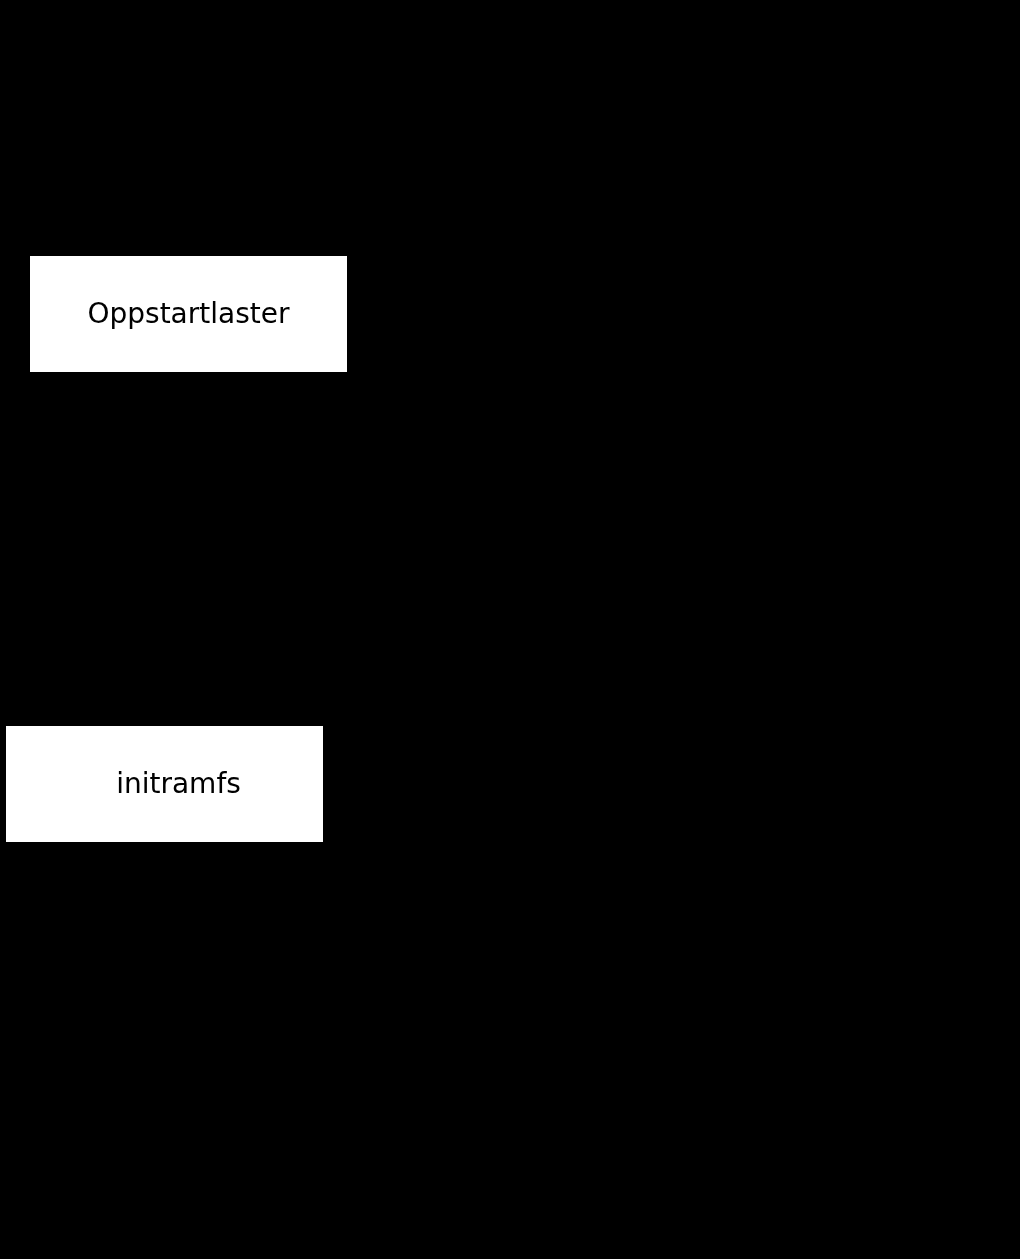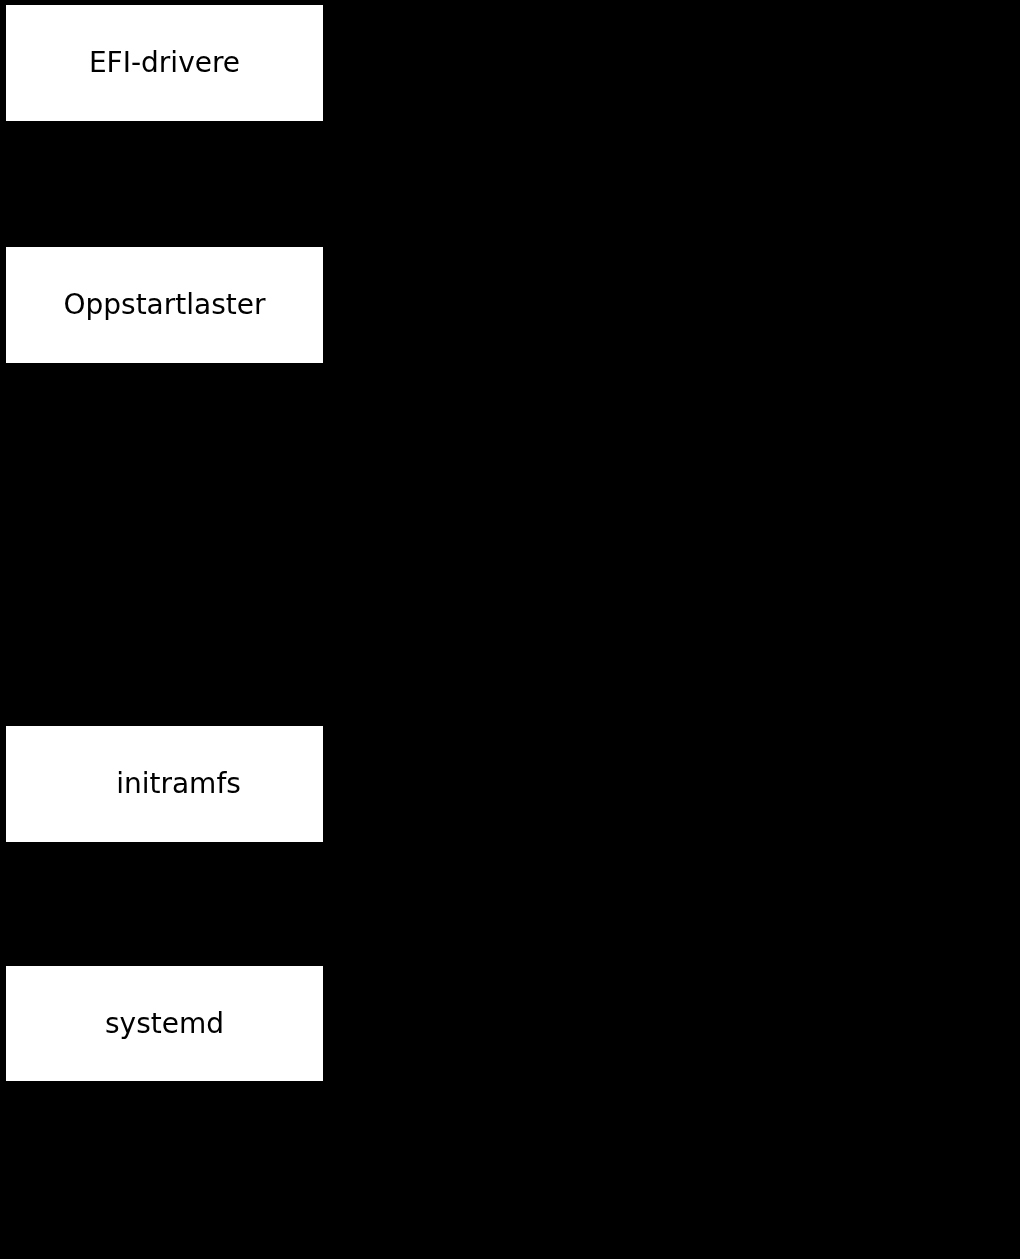--- a/index.html
+++ b/index.html
@@ -33,43 +33,37 @@
     background: var(--node-fill);
     color: var(--node-text);
     display: flex;
     align-items: center;
     justify-content: center;
     font-size: 28px;
     line-height: 1;
     text-align: center;
   }
   .pos-1 { top: 5px; }
-  .pos-2 { top: 247px; }
+  .pos-2 { top: 256px; margin-left: 24px; }
   .pos-3 { top: 486px; }
   .pos-4 { top: 726px; padding-left: 28px; }
   .pos-5 { top: 966px; height: 115px; }
   .node-label {
     white-space: nowrap;
   }
 </style>
 </head>
 <body>
 
 <div class="diagram">
 
-  <div class="node pos-1">
-    <span class="node-label">EFI-drivere</span>
-  </div>
 
   <div class="node pos-2">
     <span class="node-label">Oppstartlaster</span>
   </div>
 
 
   <div class="node pos-4">
     <span class="node-label">initramfs</span>
   </div>
 
-  <div class="node pos-5">
-    <span class="node-label">systemd</span>
-  </div>
 
 </div>
 
 </body></html>

